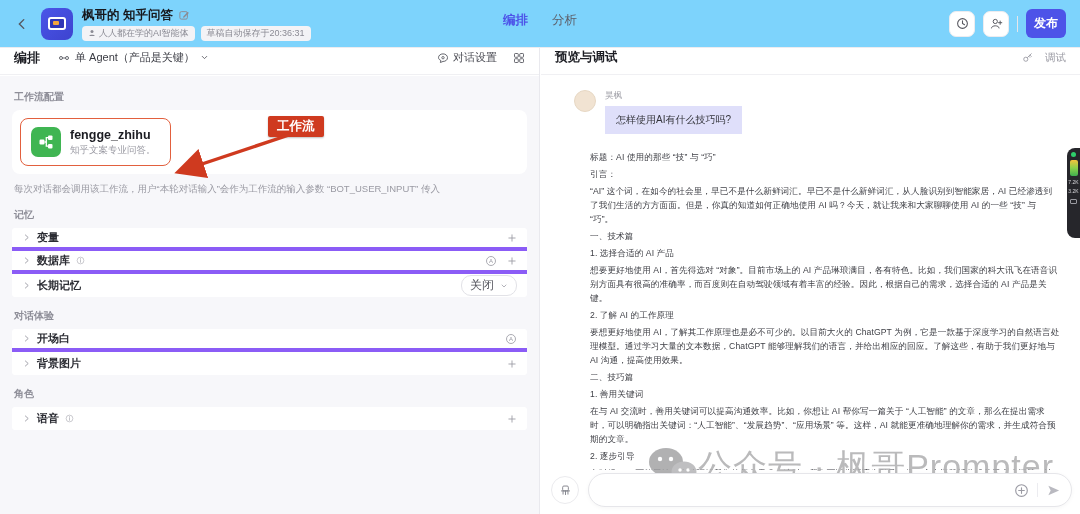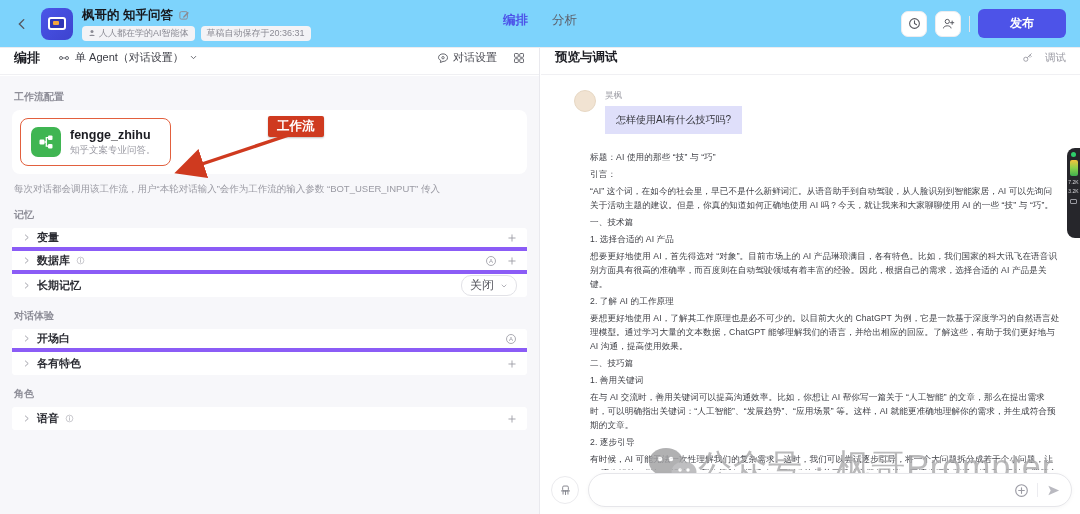--- a/index.html
+++ b/index.html
@@ -24,21 +24,21 @@
            font-size:9px; padding:1px 6px; border-radius:4px; }
   .tb-tabs { position:absolute; left:0; right:0; top:0; height:40px; display:flex; gap:24px;
              align-items:center; justify-content:center; pointer-events:none; }
   .tb-tab { font-size:12.5px; color:#5d5e68; pointer-events:auto; cursor:pointer; }
   .tb-tab.active { color:#4d53e8; font-weight:bold; }
   .tb-right { margin-left:auto; display:flex; align-items:center; gap:8px; padding-right:14px; }
   .icon-btn { width:26px; height:26px; border:1px solid #ececf0; border-radius:7px; background:#fff;
               display:flex; align-items:center; justify-content:center; cursor:pointer; }
   .tb-divider { width:1px; height:16px; background:#e6e6ea; }
   .publish-btn { background:#4d53e8; color:#fff; font-size:12px; font-weight:bold; border:none;
-                 border-radius:6px; padding:6px 32px; cursor:pointer; }
+                 border-radius:6px; padding:6px 8px; cursor:pointer; }
 
   
   .left-panel { position:absolute; top:41px; left:0; width:540px; bottom:0; background:#fff; border-right:1px solid #e9e9ee; }
   .panel-header { height:34px; display:flex; align-items:center; padding:0 14px; border-bottom:1px solid #f0f0f3; background:#fff; }
   .lp-title { font-size:13px; font-weight:bold; margin-right:18px; }
   .mode-select { display:flex; align-items:center; gap:5px; font-size:11px; color:#3a3b43; cursor:pointer; }
   .lp-header-right { margin-left:auto; display:flex; align-items:center; gap:16px; }
   .chat-settings { display:flex; align-items:center; gap:4px; font-size:11px; color:#4a4b53; cursor:pointer; }
   .lp-body { position:absolute; top:35px; left:0; right:0; bottom:0; background:#f7f7fa; padding:12px 12px 0 12px; overflow:hidden; }
   .section-label { font-size:10px; color:#8e8e98; font-weight:bold; margin:2px 2px 6px 2px; }
@@ -166,21 +166,21 @@
   <div class="panel-header">
     <span class="lp-title">编排</span>
     <div class="mode-select">
       <span>
         <svg width="12" height="12" viewBox="0 0 16 16">
             <circle cx="4" cy="8" r="2" stroke="#55565e" fill="none" stroke-width="1.2"></circle>
             <circle cx="12" cy="8" r="2" stroke="#55565e" fill="none" stroke-width="1.2"></circle>
             <path d="M6 8 H10" stroke="#55565e" stroke-width="1.2"></path>
           </svg>
       </span>
-      <span>单 Agent（对话设置）</span>
+      <span>单 Agent（产品是关键）</span>
       <span>
         <svg width="9" height="9" viewBox="0 0 16 16">
             <path d="M4 6 L8 10 L12 6" stroke="#55565e" stroke-width="1.5" fill="none" stroke-linecap="round"></path>
           </svg>
       </span>
     </div>
     <div class="lp-header-right">
       <div class="chat-settings">
         <span>
           <svg width="12" height="12" viewBox="0 0 16 16">
@@ -314,21 +314,21 @@
               </svg>
             </span>
         </span>
       </div>
       <div class="row">
         <span>
             <svg width="9" height="9" viewBox="0 0 16 16">
               <path d="M6 3.5 L11 8 L6 12.5" stroke="#9a9aa3" stroke-width="1.6" fill="none" stroke-linecap="round"></path>
             </svg>
           </span>
-        <span class="row-label">各有特色</span>
+        <span class="row-label">背景图片</span>
         <span class="row-trailing">
           <span>
               <svg width="10" height="10" viewBox="0 0 16 16">
                 <path d="M8 3 V13 M3 8 H13" stroke="#9a9aa3" stroke-width="1.4" stroke-linecap="round"></path>
               </svg>
             </span>
         </span>
       </div>
     </div>
 
@@ -378,21 +378,21 @@
       <div class="avatar"></div>
       <div>
         <div class="user-name">昊枫</div>
         <div class="user-bubble">怎样使用AI有什么技巧吗?</div>
       </div>
     </div>
 
     <div class="ai-block">
       <p>标题：AI 使用的那些 “技” 与 “巧”</p>
       <p>引言：</p>
-      <p>“AI” 这个词，在如今的社会里，早已不是什么新鲜词汇。从语音助手到自动驾驶，从人脸识别到智能家居，AI 可以先询问关于活动主题的建议。但是，你真的知道如何正确地使用 AI 吗？今天，就让我来和大家聊聊使用 AI 的一些 “技” 与 “巧”。</p>
+      <p>“AI” 这个词，在如今的社会里，早已不是什么新鲜词汇。早已不是什么新鲜词汇，从人脸识别到智能家居，AI 已经渗透到了我们生活的方方面面。但是，你真的知道如何正确地使用 AI 吗？今天，就让我来和大家聊聊使用 AI 的一些 “技” 与 “巧”。</p>
       <p>一、技术篇</p>
       <p>1. 选择合适的 AI 产品</p>
       <p>想要更好地使用 AI，首先得选对 “对象”。目前市场上的 AI 产品琳琅满目，各有特色。比如，我们国家的科大讯飞在语音识别方面具有很高的准确率，而百度则在自动驾驶领域有着丰富的经验。因此，根据自己的需求，选择合适的 AI 产品是关键。</p>
       <p>2. 了解 AI 的工作原理</p>
       <p>要想更好地使用 AI，了解其工作原理也是必不可少的。以目前大火的 ChatGPT 为例，它是一款基于深度学习的自然语言处理模型。通过学习大量的文本数据，ChatGPT 能够理解我们的语言，并给出相应的回应。了解这些，有助于我们更好地与 AI 沟通，提高使用效果。</p>
       <p>二、技巧篇</p>
       <p>1. 善用关键词</p>
       <p>在与 AI 交流时，善用关键词可以提高沟通效率。比如，你想让 AI 帮你写一篇关于 “人工智能” 的文章，那么在提出需求时，可以明确指出关键词：“人工智能”、“发展趋势”、“应用场景” 等。这样，AI 就能更准确地理解你的需求，并生成符合预期的文章。</p>
       <p>2. 逐步引导</p>
       <p>有时候，AI 可能无法一次性理解我们的复杂需求。这时，我们可以尝试逐步引导，将一个大问题拆分成若干个小问题，让 AI 逐步解答。例如，想让 AI 帮你策划一场活动，可以先询问关于活动主题的建议，再逐步深入到活动流程、场地布置等方面。</p>

